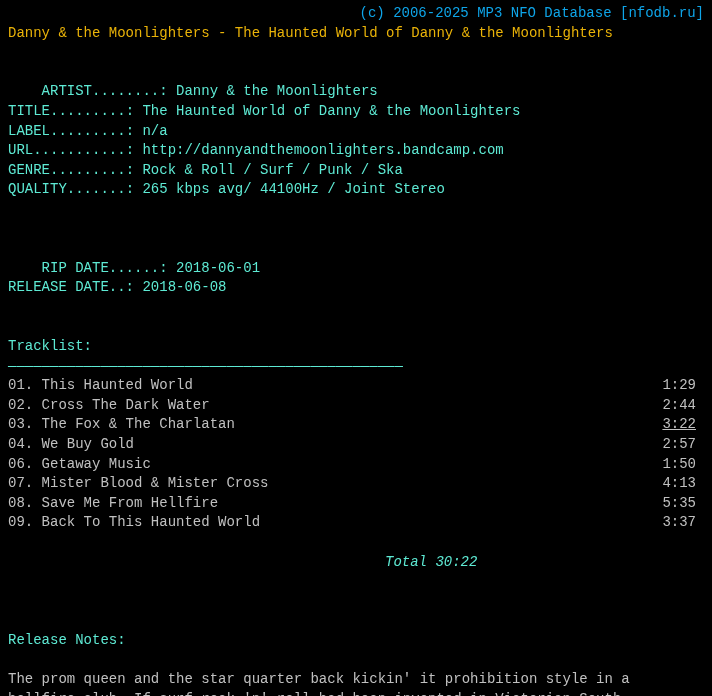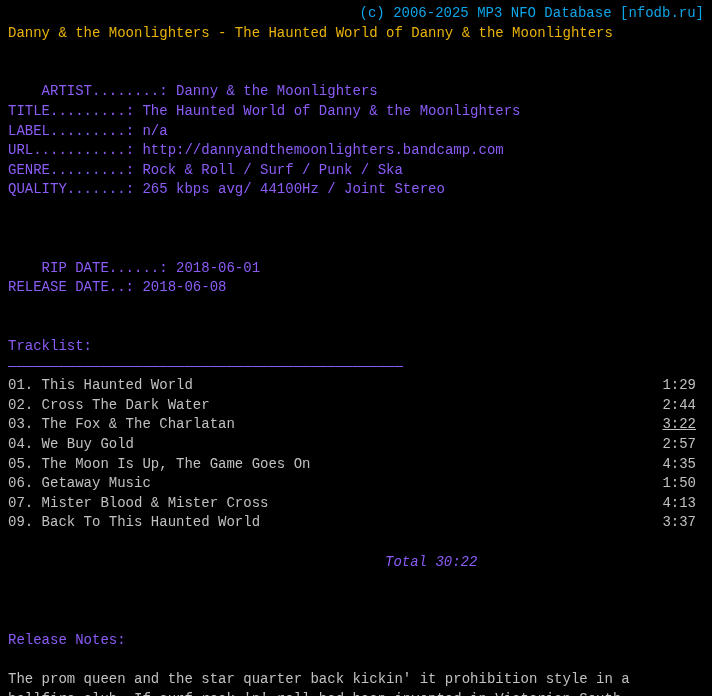--- a/index.html
+++ b/index.html
@@ -21,21 +21,21 @@
       color: #0ea5e9;
       white-space: pre;
       text-align: right;
     }
     .header-title {
       color: #eab308;
       white-space: pre;
     }
     .section {
       white-space: pre;
-      color: #8b5cf6;
+      color: #5eead4;
     }
     .blank-line {
       display: block;
       height: 1.4em;
     }
   </style>
 </head>
 <body>
 
 <div>
@@ -64,23 +64,23 @@
   <span class="blank-line"></span>
 
   <div>
     <div class="section">Tracklist:</div>
     <div class="section">―――――――――――――――――――――――――――――――――――――――――――――――</div>
     <div id="tracklist-rows">
         <div style="display: flex; font-family: &quot;Courier New&quot;, Courier, monospace; font-size: 14px; color: rgb(192, 192, 192); white-space: pre;"><span style="flex: 1 1 0%;">01. This Haunted World</span><span style="min-width: 60px; text-align: right; padding-right: 8px;">1:29</span></div>
         <div style="display: flex; font-family: &quot;Courier New&quot;, Courier, monospace; font-size: 14px; color: rgb(192, 192, 192); white-space: pre;"><span style="flex: 1 1 0%;">02. Cross The Dark Water</span><span style="min-width: 60px; text-align: right; padding-right: 8px;">2:44</span></div>
         <div style="display: flex; font-family: &quot;Courier New&quot;, Courier, monospace; font-size: 14px; color: rgb(192, 192, 192); white-space: pre;"><span style="flex: 1 1 0%;">03. The Fox &amp; The Charlatan</span><span style="min-width: 60px; text-align: right; padding-right: 8px; text-decoration: underline;">3:22</span></div>
         <div style="display: flex; font-family: &quot;Courier New&quot;, Courier, monospace; font-size: 14px; color: rgb(192, 192, 192); white-space: pre;"><span style="flex: 1 1 0%;">04. We Buy Gold</span><span style="min-width: 60px; text-align: right; padding-right: 8px;">2:57</span></div>
-        <div style="display: flex; font-family: &quot;Courier New&quot;, Courier, monospace; font-size: 14px; color: rgb(192, 192, 192); white-space: pre;"><span style="flex: 1 1 0%;">05. The Moon Is Up, The Game Goes On</span><span style="min-width: 60px; text-align: right; padding-right: 8px;">4:35</span></div>
         <div style="display: flex; font-family: &quot;Courier New&quot;, Courier, monospace; font-size: 14px; color: rgb(192, 192, 192); white-space: pre;"><span style="flex: 1 1 0%;">06. Getaway Music</span><span style="min-width: 60px; text-align: right; padding-right: 8px;">1:50</span></div>
         <div style="display: flex; font-family: &quot;Courier New&quot;, Courier, monospace; font-size: 14px; color: rgb(192, 192, 192); white-space: pre;"><span style="flex: 1 1 0%;">07. Mister Blood &amp; Mister Cross</span><span style="min-width: 60px; text-align: right; padding-right: 8px;">4:13</span></div>
+        <div style="display: flex; font-family: &quot;Courier New&quot;, Courier, monospace; font-size: 14px; color: rgb(192, 192, 192); white-space: pre;"><span style="flex: 1 1 0%;">08. Save Me From Hellfire</span><span style="min-width: 60px; text-align: right; padding-right: 8px;">5:35</span></div>
         <div style="display: flex; font-family: &quot;Courier New&quot;, Courier, monospace; font-size: 14px; color: rgb(192, 192, 192); white-space: pre;"><span style="flex: 1 1 0%;">09. Back To This Haunted World</span><span style="min-width: 60px; text-align: right; padding-right: 8px;">3:37</span></div>
       </div>
     <div class="section" style="text-align:center; padding-left: 100px; font-style: italic;">
       <span>Total</span> <span>30:22</span>
     </div>
   </div>
 
   <span class="blank-line"></span>
   <span class="blank-line"></span>
 

